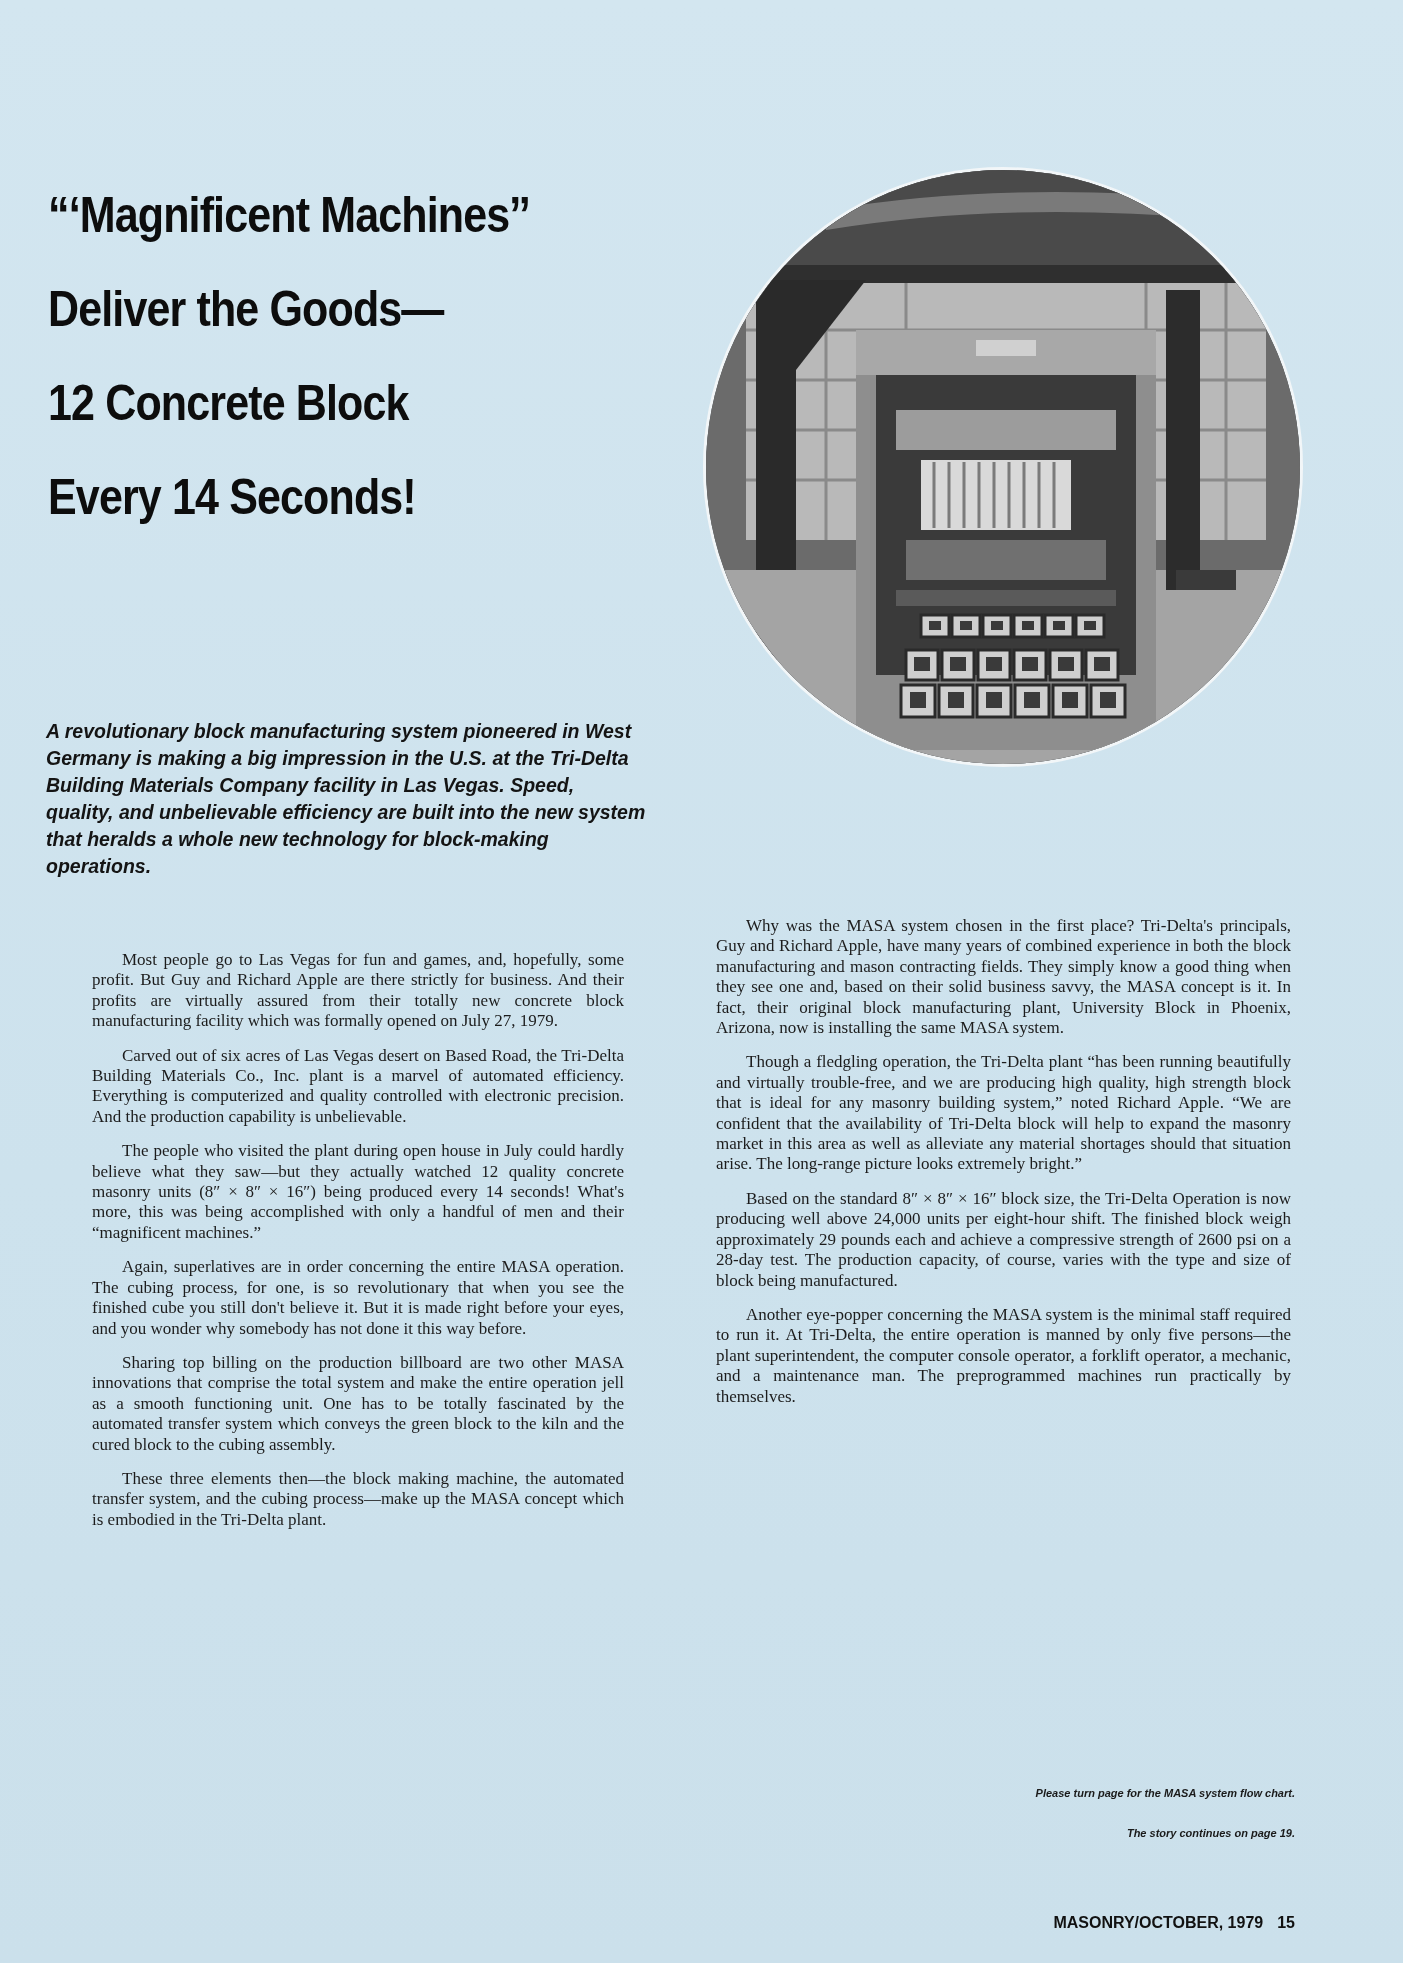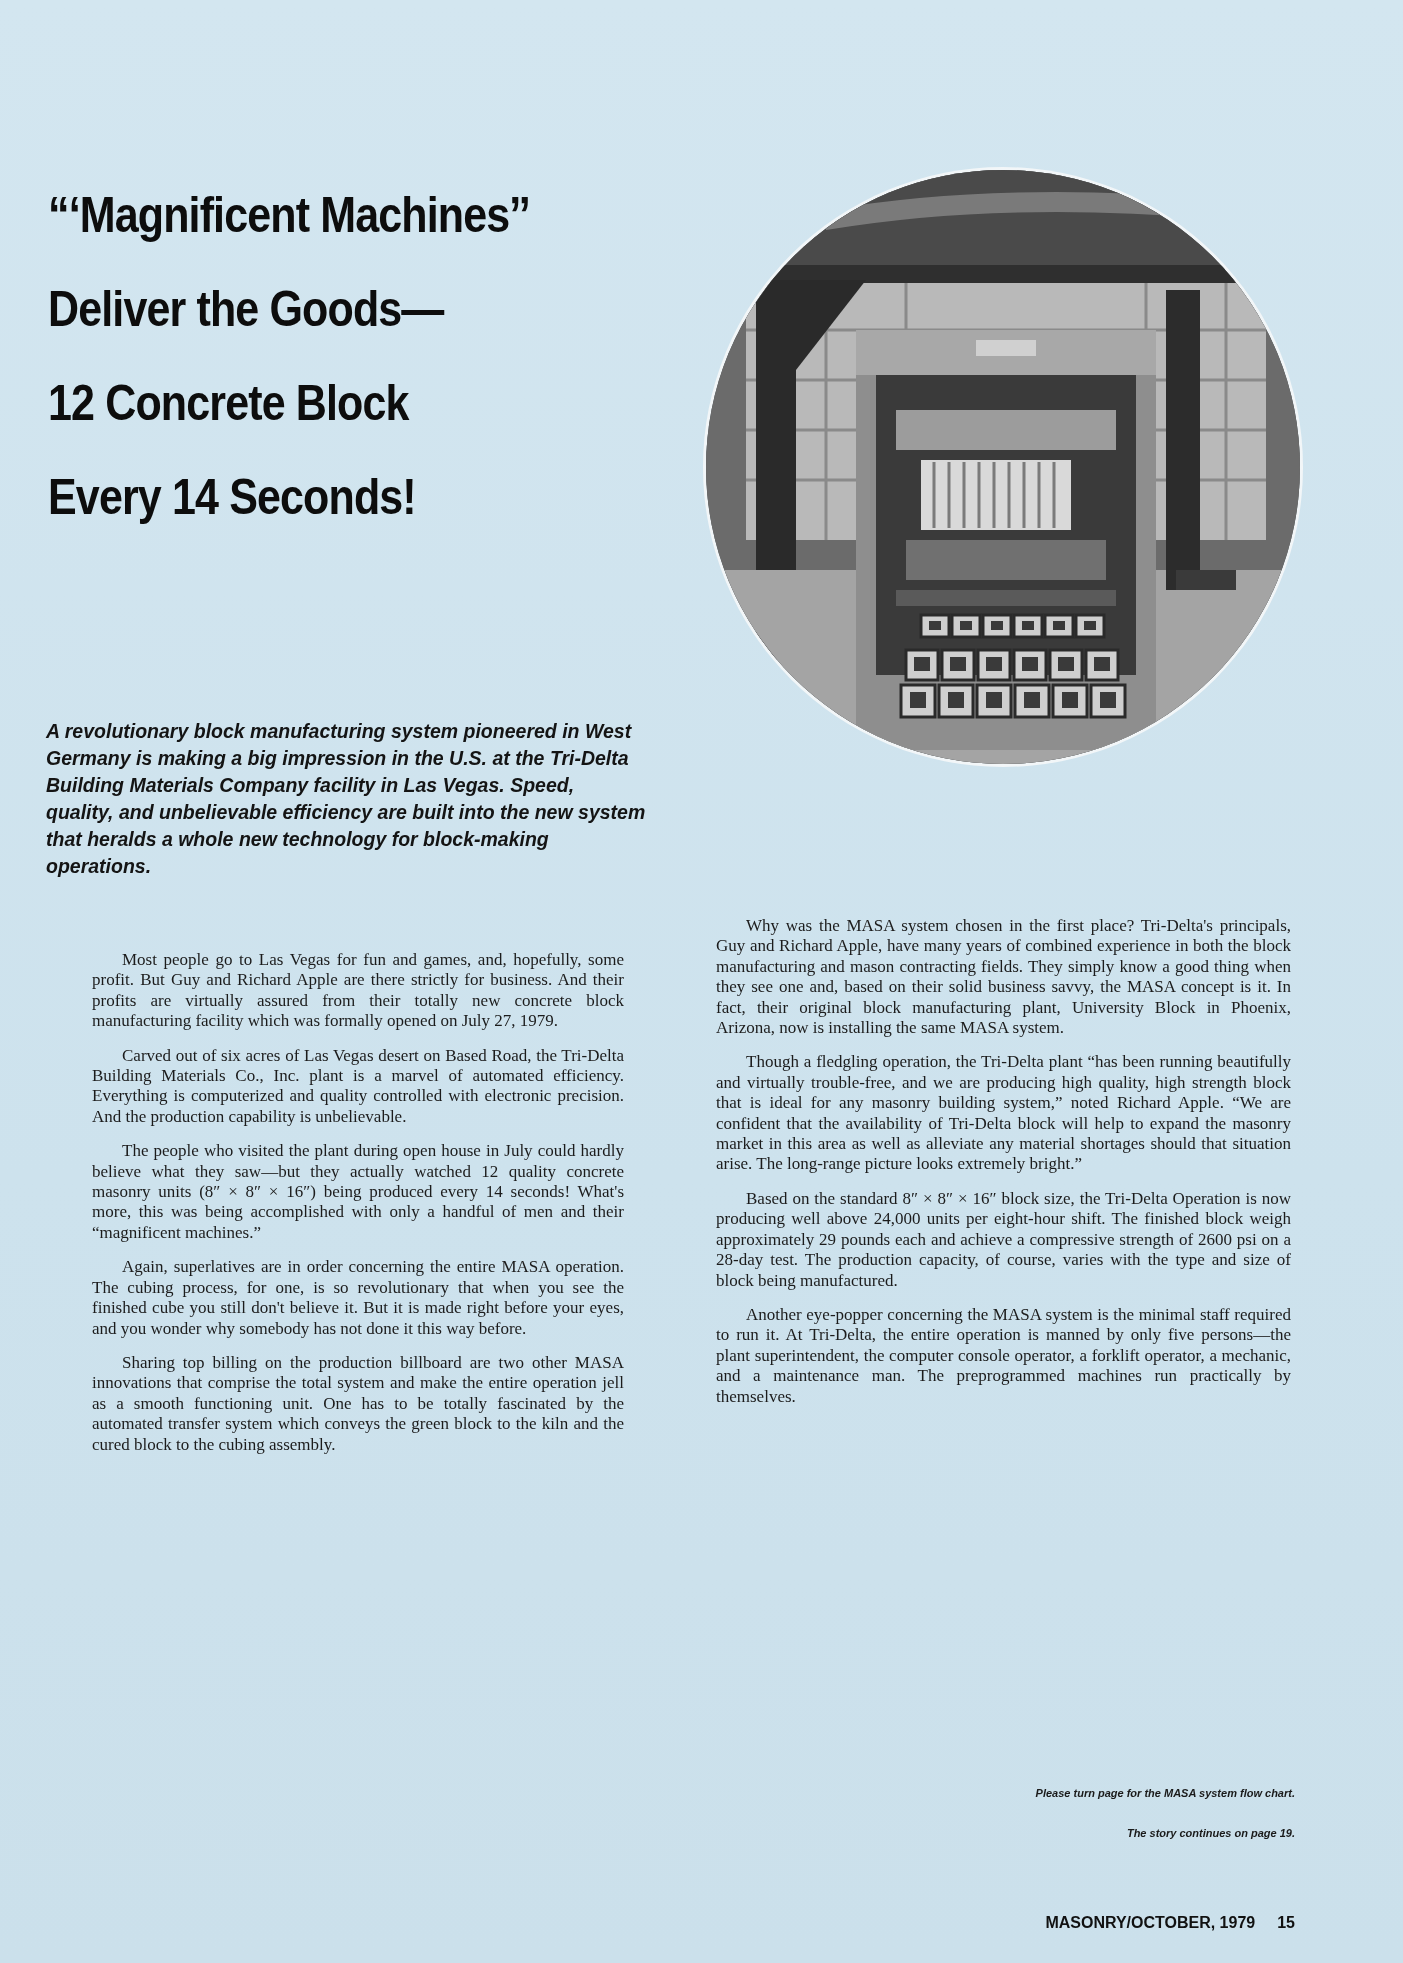--- a/index.html
+++ b/index.html
@@ -38,21 +38,21 @@
   .note {
     position: absolute; right: 108px; font-family: "Liberation Sans", sans-serif;
     font-style: italic; font-weight: 700; font-size: 11px; color: #1a1a1a; margin: 0;
   }
   .note-1 { top: 1787px; }
   .note-2 { top: 1827px; }
   .folio {
     position: absolute; right: 108px; top: 1914px; margin: 0;
     font-family: "Liberation Sans", sans-serif; font-weight: 700; font-size: 16px; color: #111;
   }
-  .folio .pg { margin-left: 22px; }
+  .folio .pg { margin-left: 14px; }
 </style>
 </head>
 <body>
 
 <h1 class="headline">
   <span>“‘Magnificent Machines’’</span>
   <span>Deliver the Goods—</span>
   <span>12 Concrete Block</span>
   <span>Every 14 Seconds!</span>
 </h1>
@@ -150,20 +150,21 @@
 </div>
 
 <p class="deck">A revolutionary block manufacturing system pioneered in West Germany is making a big impression in the U.S. at the Tri-Delta Building Materials Company facility in Las Vegas. Speed, quality, and unbelievable efficiency are built into the new system that heralds a whole new technology for block-making operations.</p>
 
 <div class="col col-left">
   <p>Most people go to Las Vegas for fun and games, and, hopefully, some profit. But Guy and Richard Apple are there strictly for business. And their profits are virtually assured from their totally new concrete block manufacturing facility which was formally opened on July 27, 1979.</p>
   <p>Carved out of six acres of Las Vegas desert on Based Road, the Tri-Delta Building Materials Co., Inc. plant is a marvel of automated efficiency. Everything is computerized and quality controlled with electronic precision. And the production capability is unbelievable.</p>
   <p>The people who visited the plant during open house in July could hardly believe what they saw—but they actually watched 12 quality concrete masonry units (8″ × 8″ × 16″) being produced every 14 seconds! What's more, this was being accomplished with only a handful of men and their “magnificent machines.”</p>
   <p>Again, superlatives are in order concerning the entire MASA operation. The cubing process, for one, is so revolutionary that when you see the finished cube you still don't believe it. But it is made right before your eyes, and you wonder why somebody has not done it this way before.</p>
   <p>Sharing top billing on the production billboard are two other MASA innovations that comprise the total system and make the entire operation jell as a smooth functioning unit. One has to be totally fascinated by the automated transfer system which conveys the green block to the kiln and the cured block to the cubing assembly.</p>
+  <p>These three elements then—the block making machine, the automated transfer system, and the cubing process—make up the MASA concept which is embodied in the Tri-Delta plant.</p>
 </div>
 
 <div class="col col-right">
   <p>Why was the MASA system chosen in the first place? Tri-Delta's principals, Guy and Richard Apple, have many years of combined experience in both the block manufacturing and mason contracting fields. They simply know a good thing when they see one and, based on their solid business savvy, the MASA concept is it. In fact, their original block manufacturing plant, University Block in Phoenix, Arizona, now is installing the same MASA system.</p>
   <p>Though a fledgling operation, the Tri-Delta plant “has been running beautifully and virtually trouble-free, and we are producing high quality, high strength block that is ideal for any masonry building system,” noted Richard Apple. “We are confident that the availability of Tri-Delta block will help to expand the masonry market in this area as well as alleviate any material shortages should that situation arise. The long-range picture looks extremely bright.”</p>
   <p>Based on the standard 8″ × 8″ × 16″ block size, the Tri-Delta Operation is now producing well above 24,000 units per eight-hour shift. The finished block weigh approximately 29 pounds each and achieve a compressive strength of 2600 psi on a 28-day test. The production capacity, of course, varies with the type and size of block being manufactured.</p>
   <p>Another eye-popper concerning the MASA system is the minimal staff required to run it. At Tri-Delta, the entire operation is manned by only five persons—the plant superintendent, the computer console operator, a forklift operator, a mechanic, and a maintenance man. The preprogrammed machines run practically by themselves.</p>
 </div>
 
 <p class="note note-1">Please turn page for the MASA system flow chart.</p>

